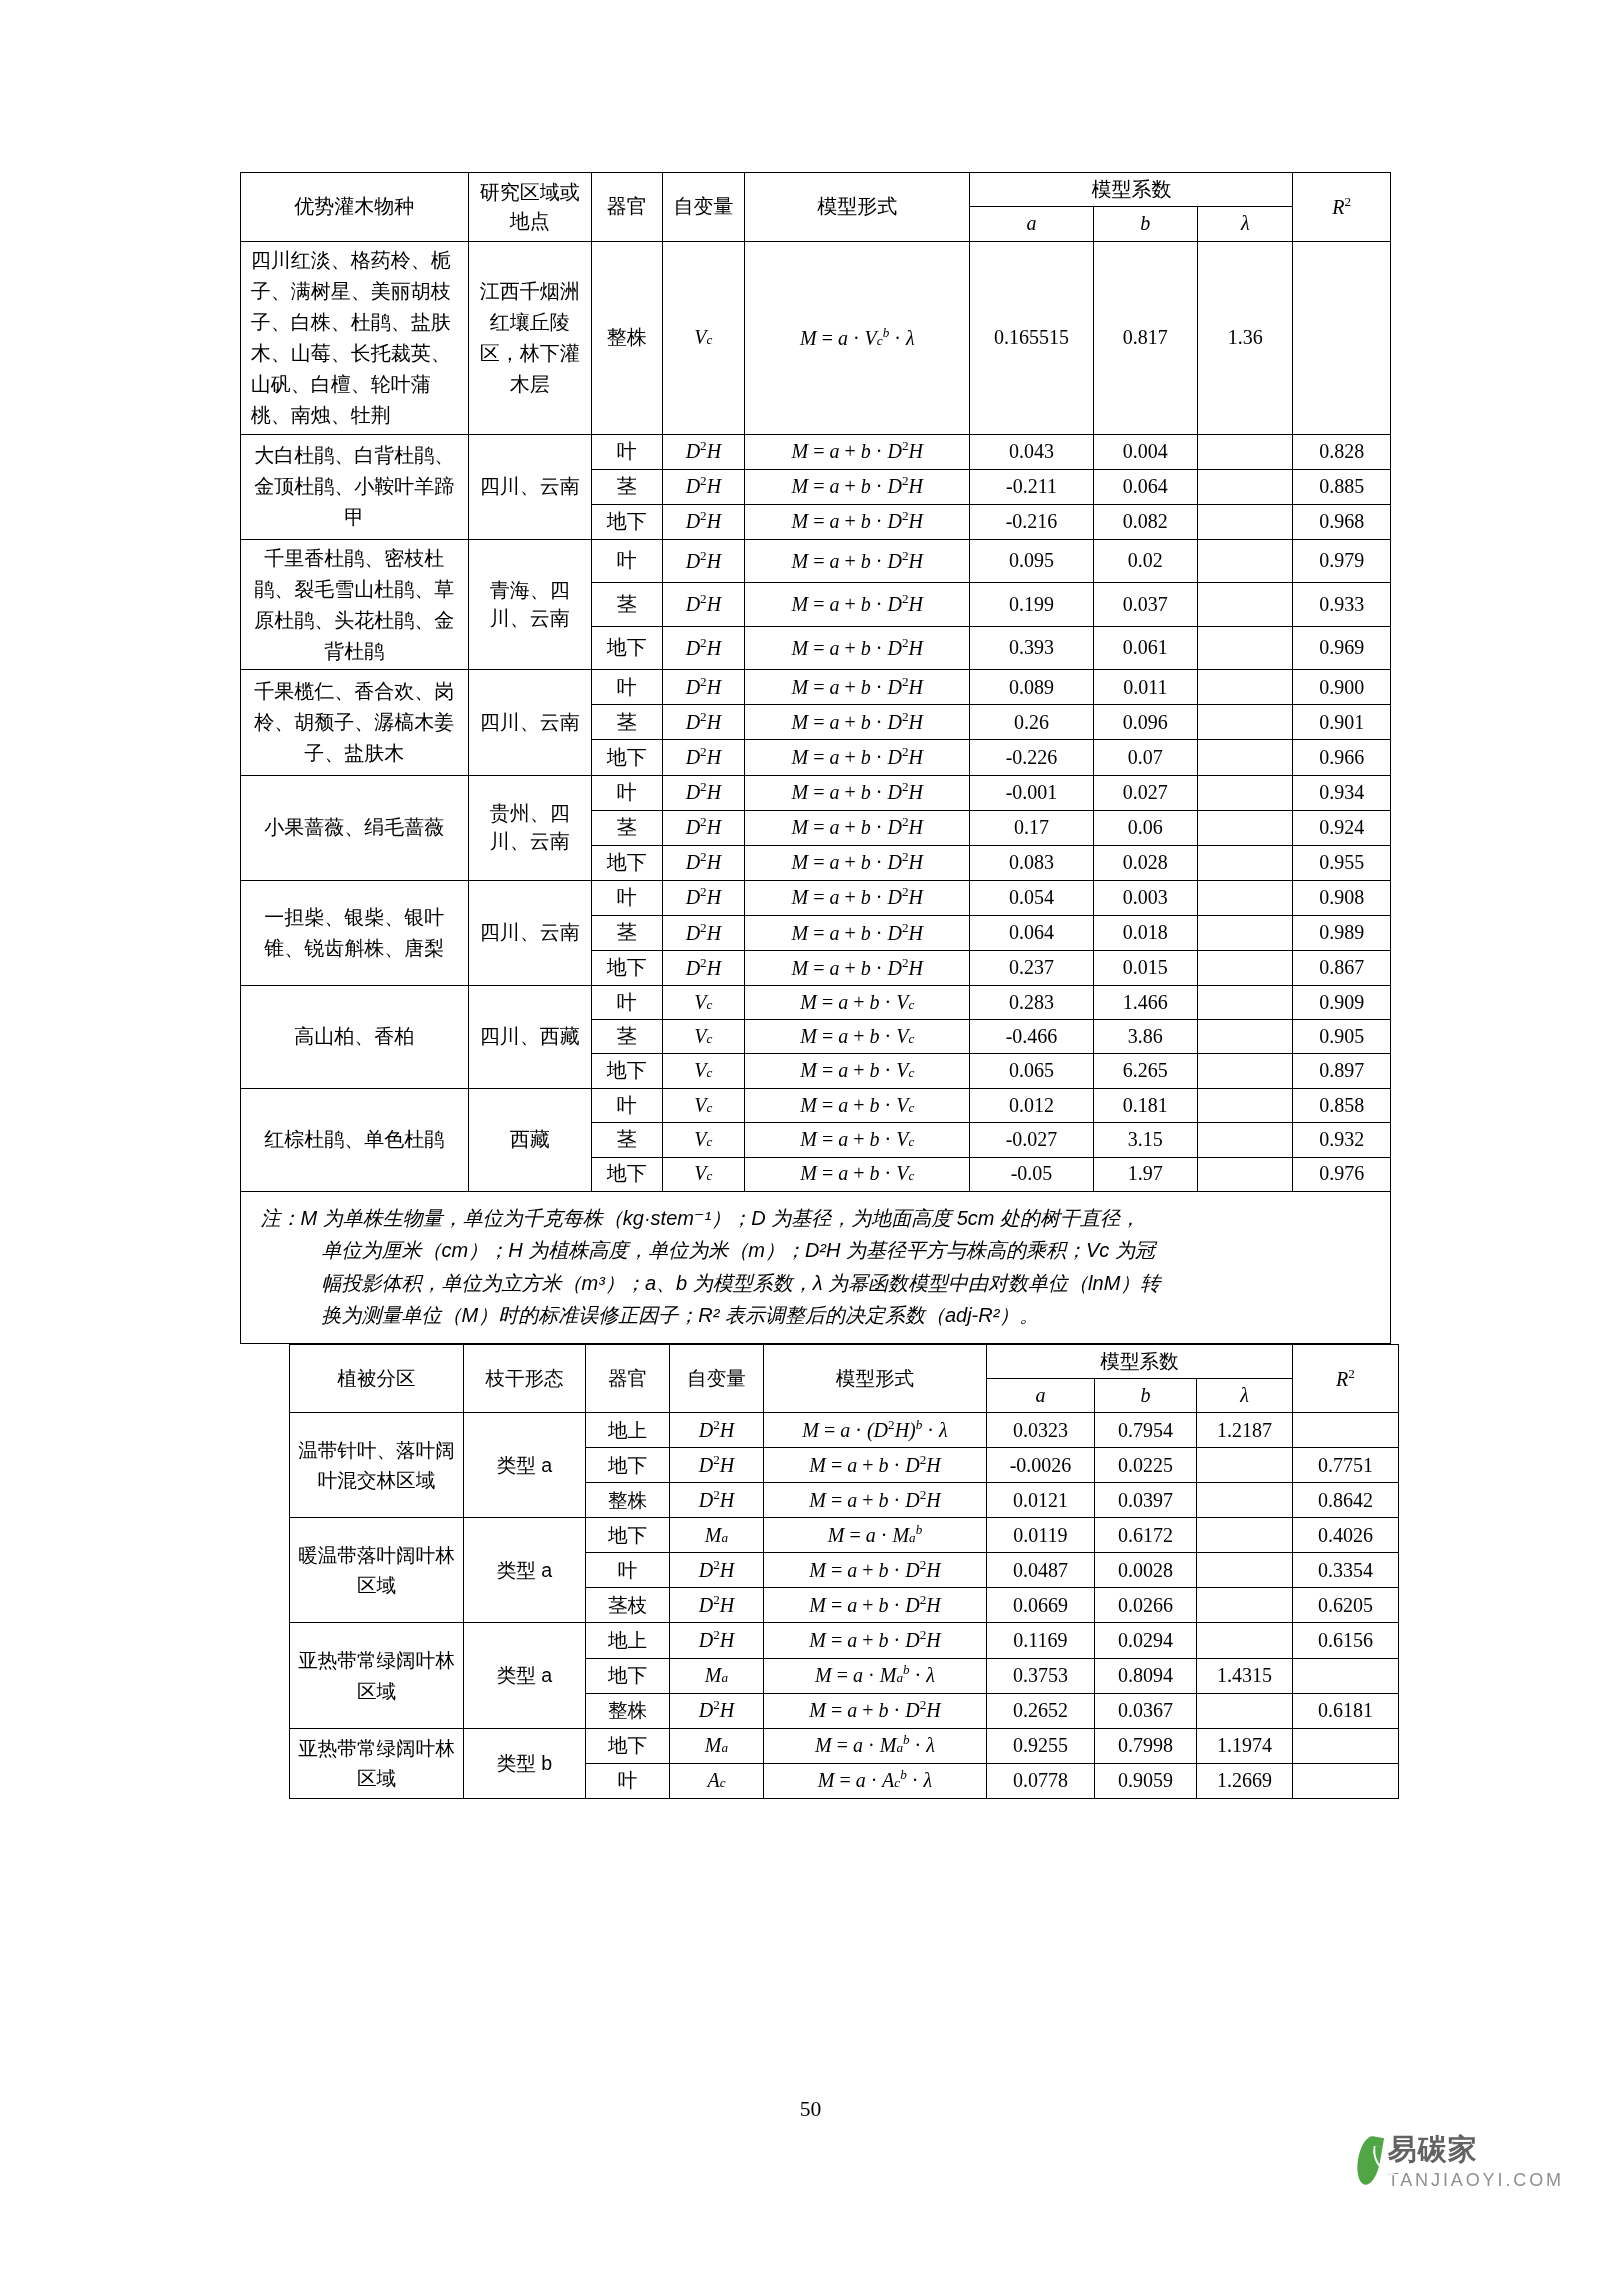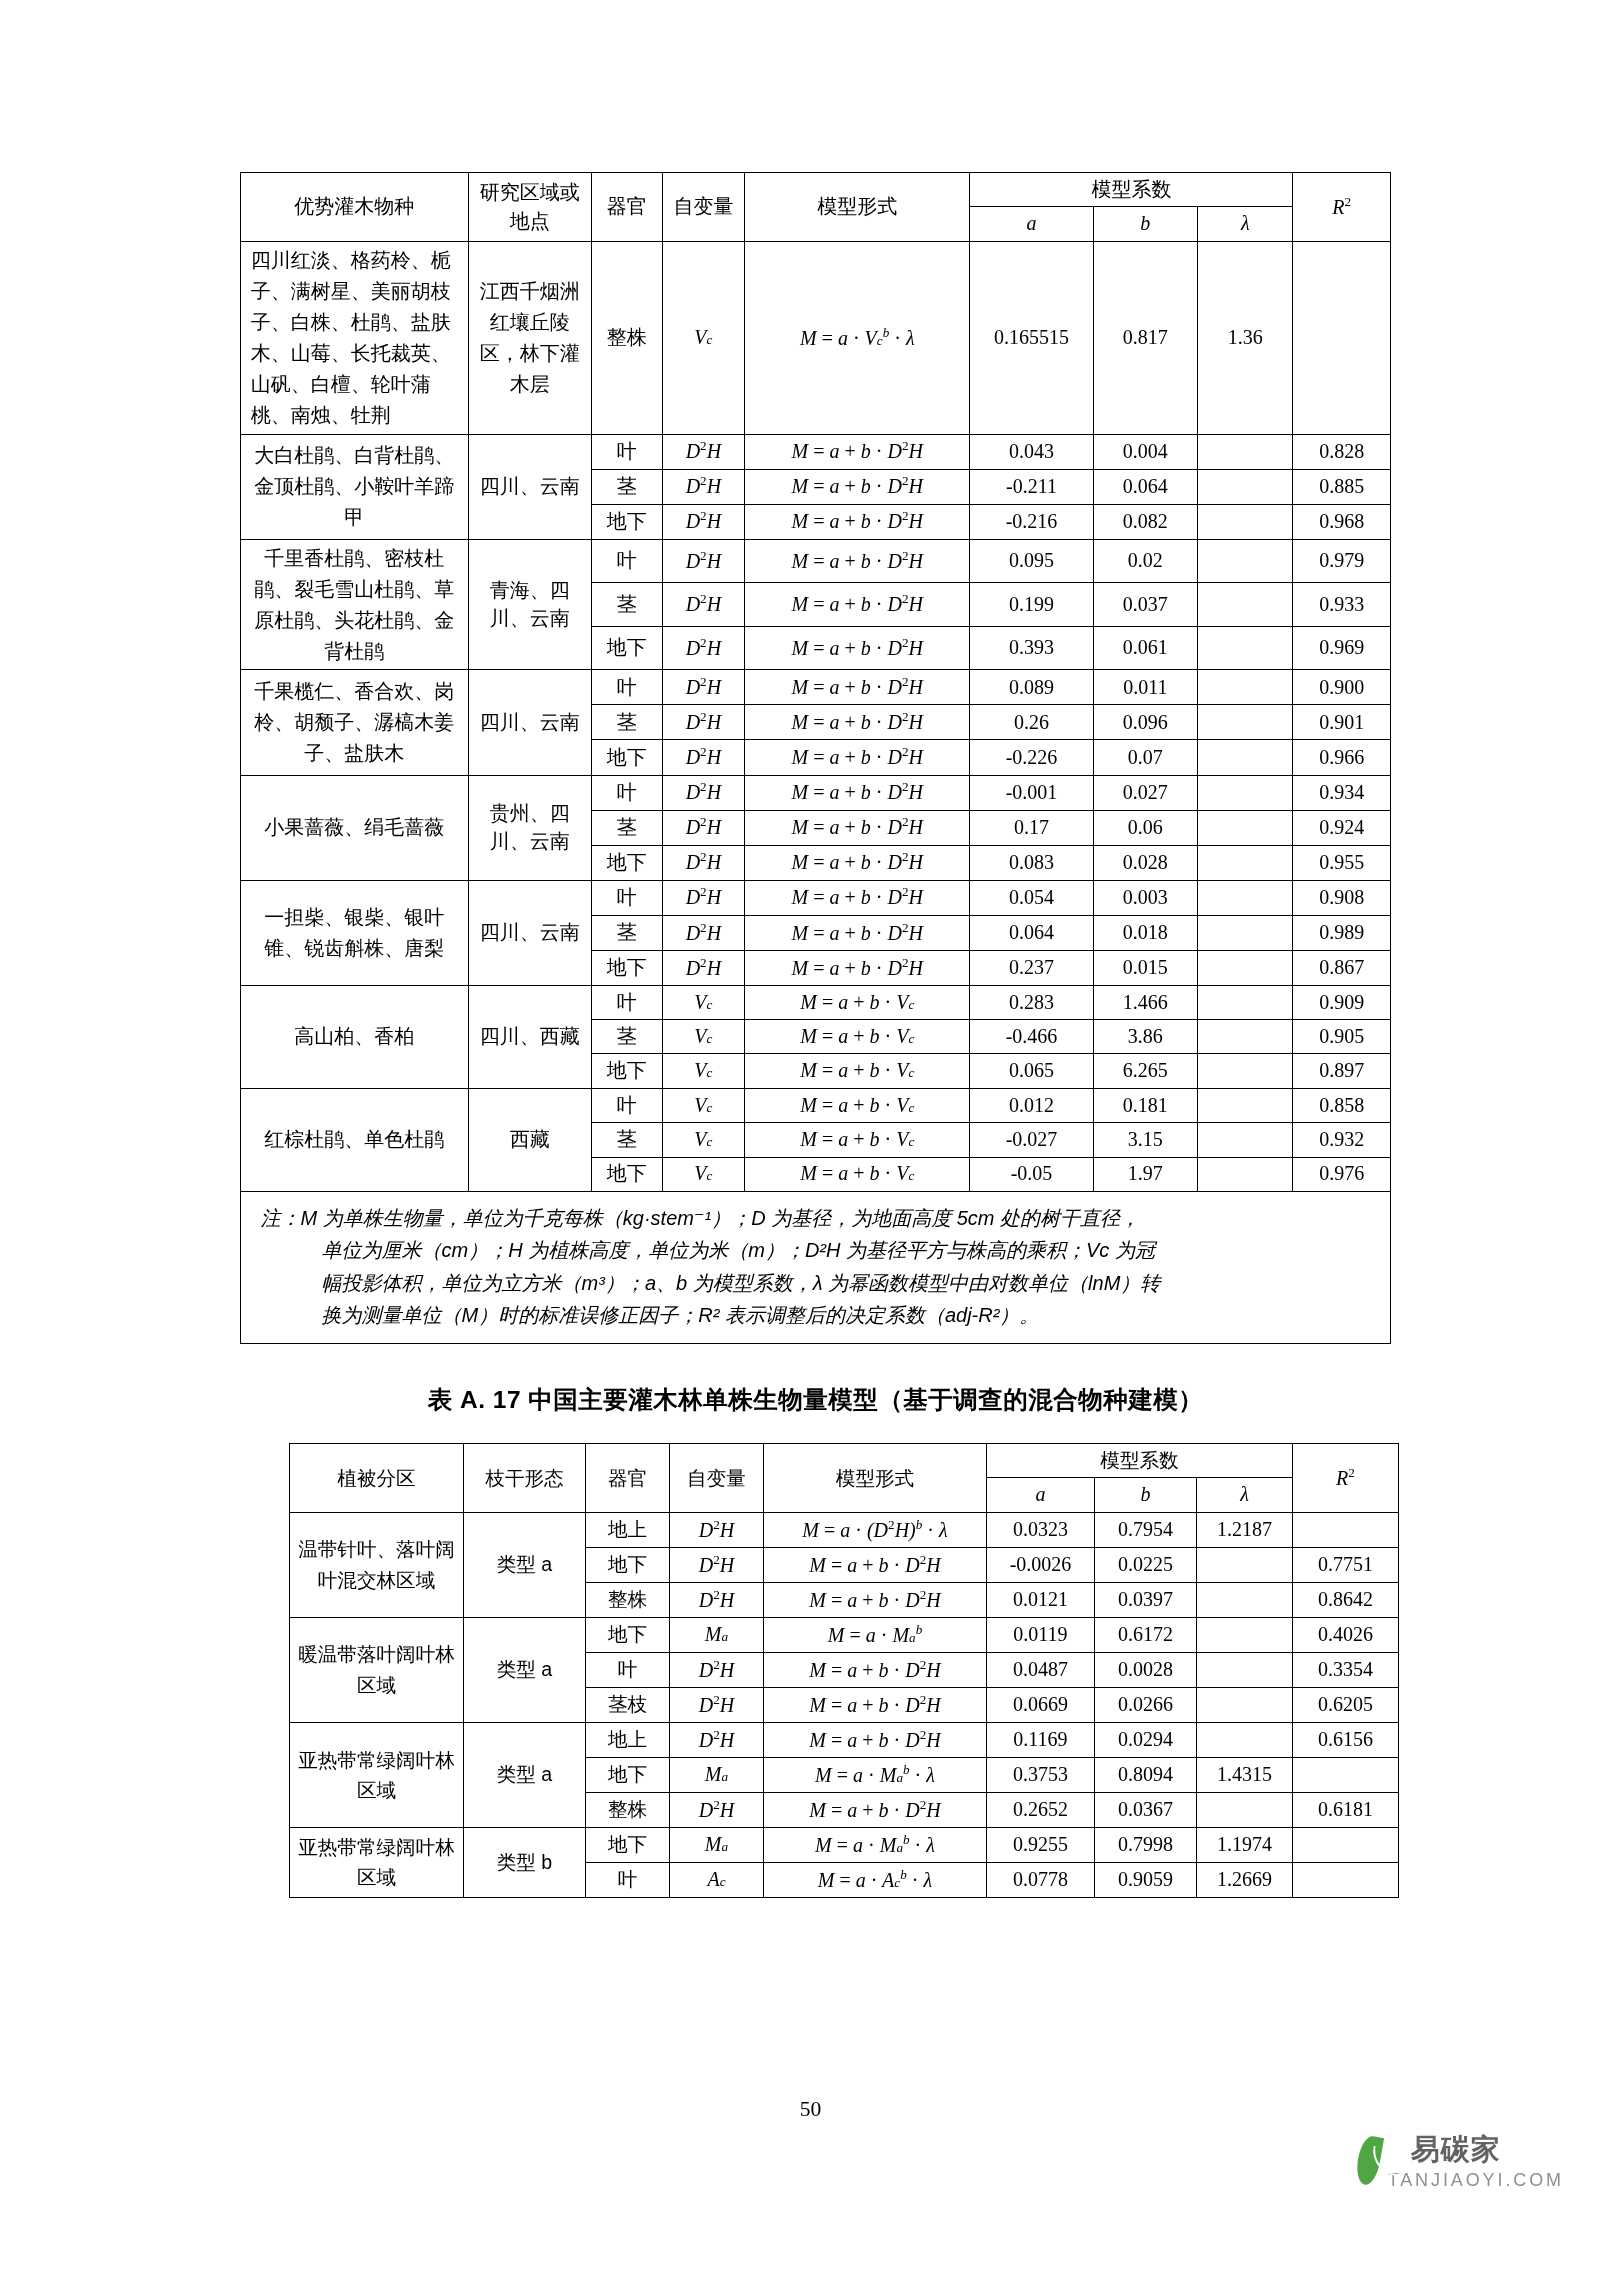--- a/index.html
+++ b/index.html
@@ -97,21 +97,21 @@
     content:"";
     position:absolute;
     left:13.7px; top:7.8px;
     width:25.5px;height:25.5px;
     border-left:2.9px solid #fff;
     border-bottom:2.9px solid #fff;
     border-radius:0 0 0 25.5px;
     transform: rotate(-5deg);
   }
   .wm-text { font-family: "Liberation Sans","DejaVu Sans",sans-serif; }
-  .wm-main { font-size: 29px; color: #5a5a5a; font-weight: bold; letter-spacing: 1px; margin-left: 23px;}
+  .wm-main { font-size: 29px; color: #5a5a5a; font-weight: bold; letter-spacing: 1px;}
   .wm-sub { font-size: 18px; color: #8a8a8a; letter-spacing: 2.9px; }
   .vtxt { line-height: 1.42; margin-top: 28px; }
 </style>
 </head>
 <body>
 
 <div class="page">
 
   <table class="t1">
     <colgroup>
@@ -369,21 +369,20 @@
         <td colspan="9" class="note-cell">
           <p class="first">注：M 为单株生物量，单位为千克每株（kg·stem⁻¹）；D 为基径，为地面高度 5cm 处的树干直径，</p>
           <p>单位为厘米（cm）；H 为植株高度，单位为米（m）；D²H 为基径平方与株高的乘积；Vc 为冠</p>
           <p>幅投影体积，单位为立方米（m³）；a、b 为模型系数，λ 为幂函数模型中由对数单位（lnM）转</p>
           <p>换为测量单位（M）时的标准误修正因子；R² 表示调整后的决定系数（adj-R²）。</p>
         </td>
       </tr>
     </tbody>
   </table>
 
-  <div class="caption">表 A. 17   中国主要灌木林单株生物量模型（基于调查的混合物种建模）</div>
 
   <div class="tbl2-wrap">
   <table class="t2">
     <colgroup>
       <col style="width:174px">
       <col style="width:122px">
       <col style="width:84px">
       <col style="width:94px">
       <col style="width:223px">
       <col style="width:108px">

